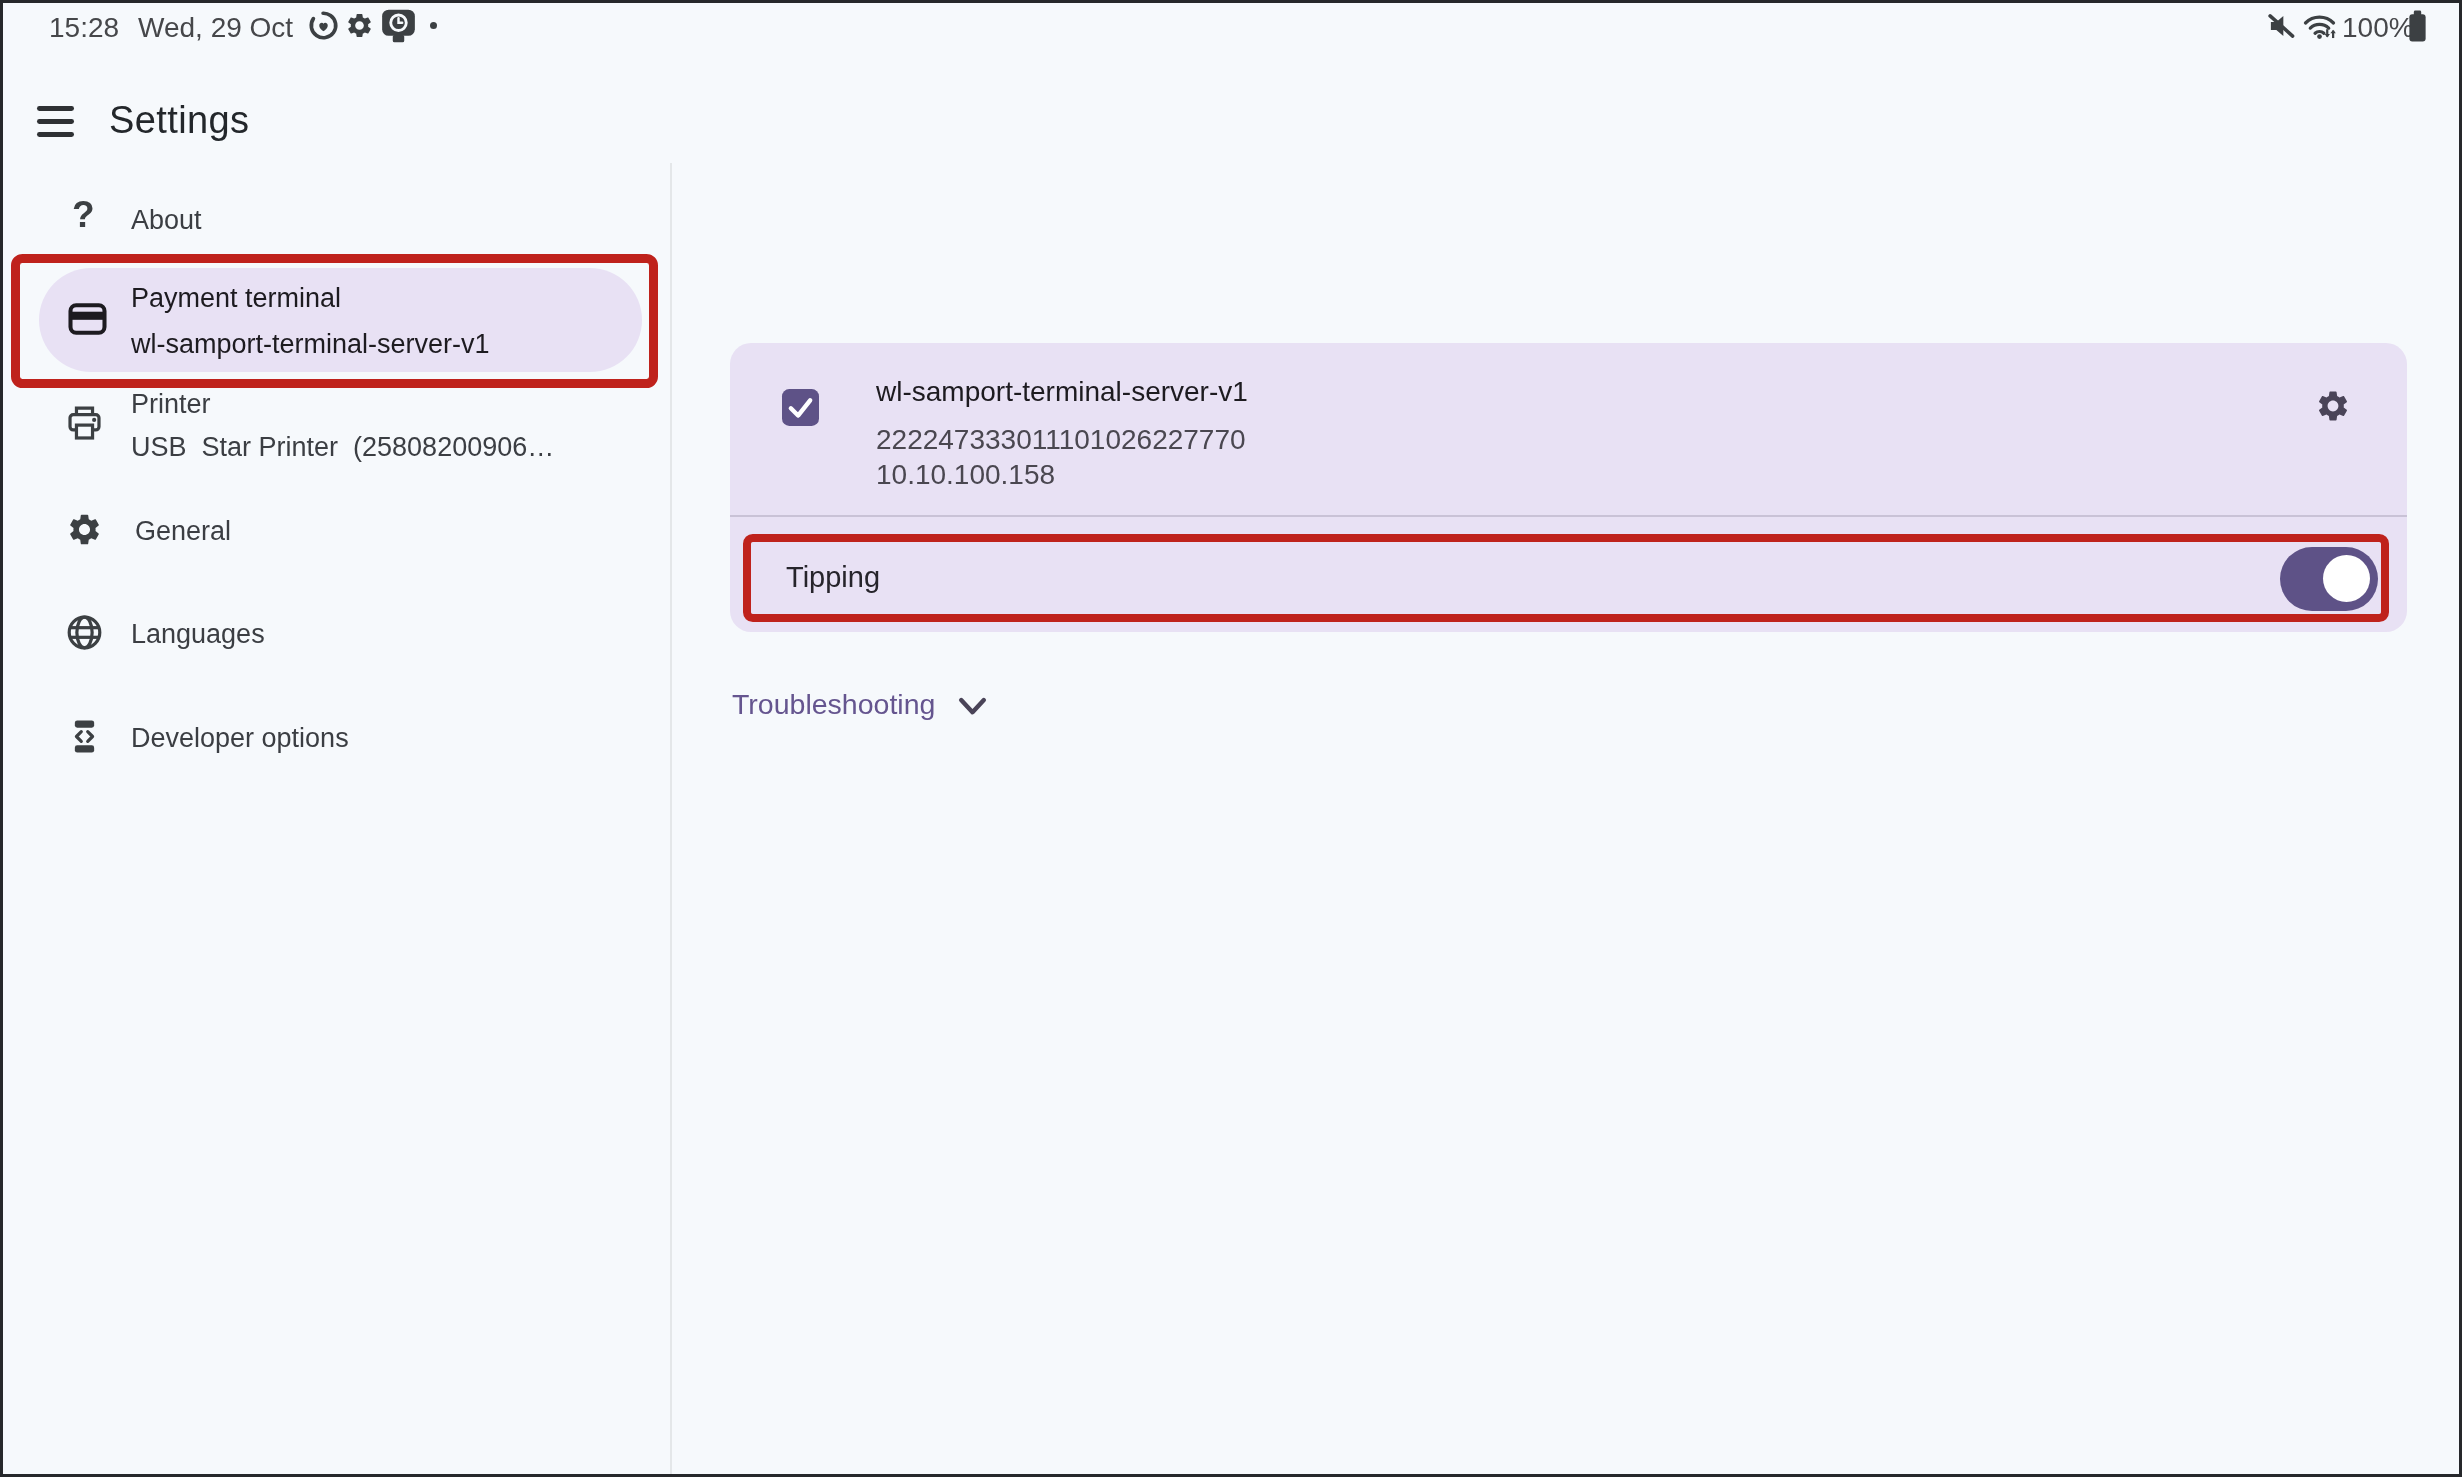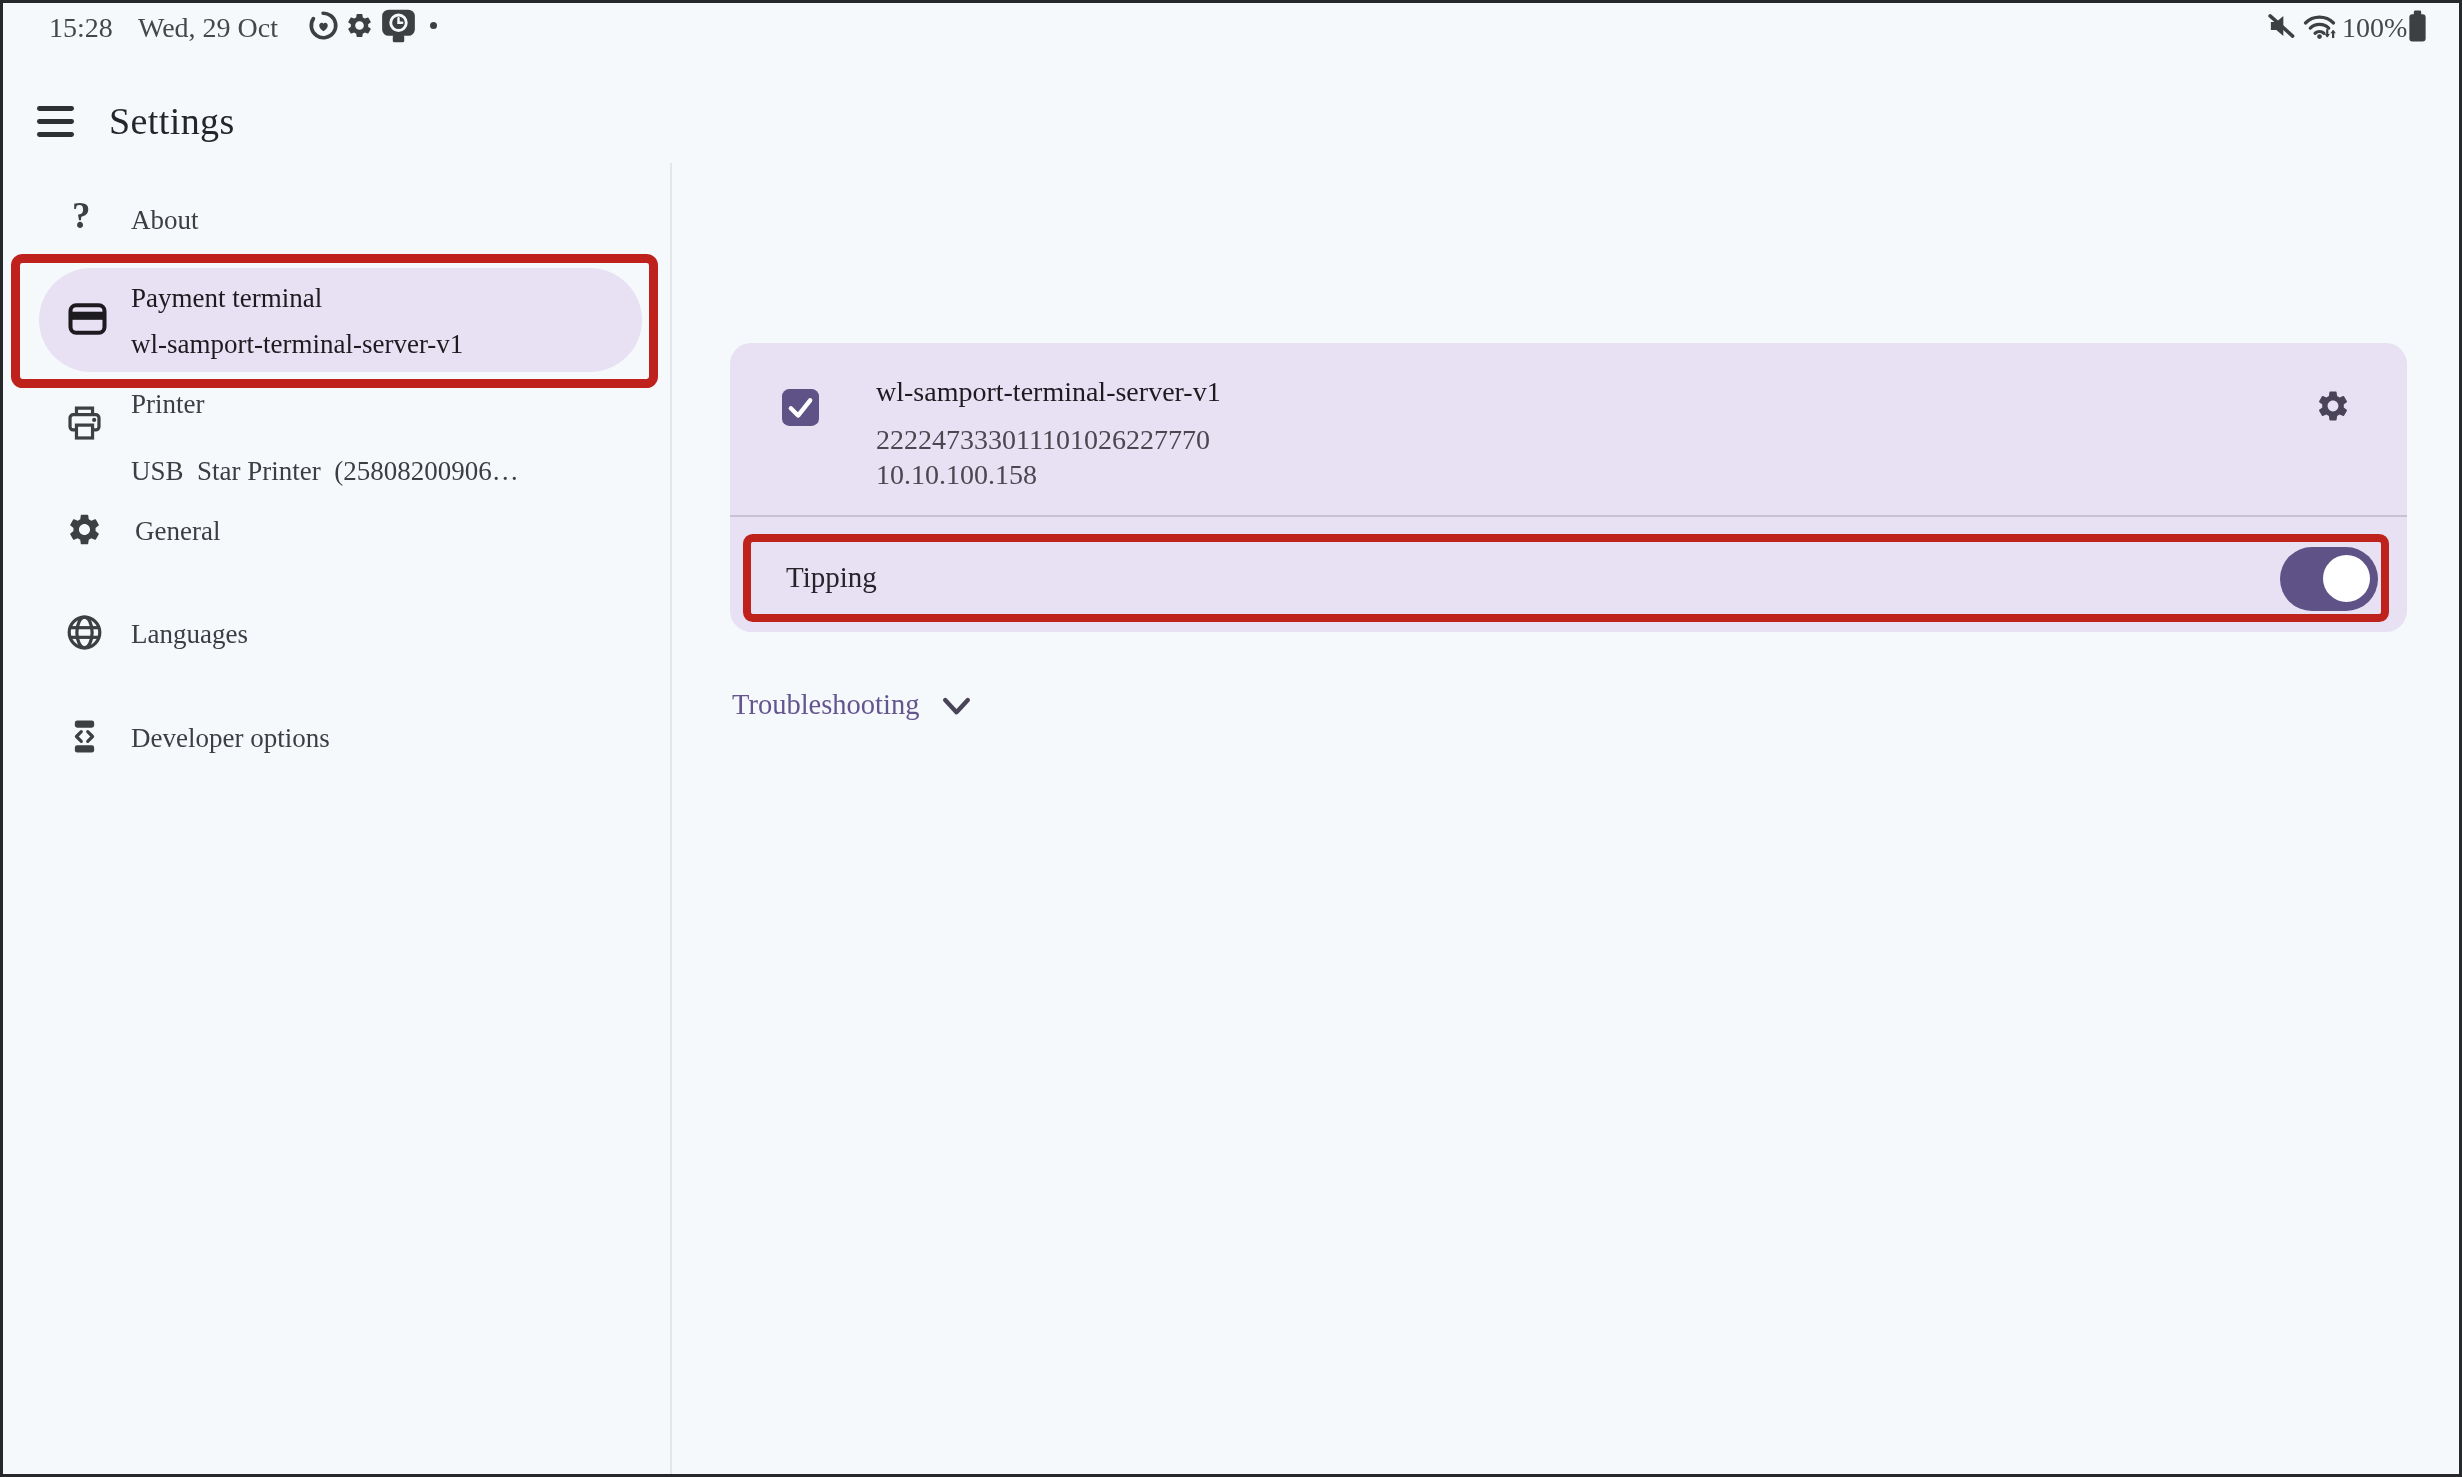--- a/index.html
+++ b/index.html
@@ -1,20 +1,20 @@
 <!DOCTYPE html>
 <html style="font-size:13px"><head>
 <meta charset="utf-8">
 <style>
   html,body{margin:0;padding:0;background:#d9dcdf;}
   *{box-sizing:border-box;}
   .screen{
     position:relative;width:2462px;height:1477px;
     background:#F6F9FC;border:3.3px solid #26282b;overflow:hidden;
-    font-family:Liberation Serif, serif;
+    font-family:Liberation Sans, sans-serif;
     color:#1D1B20;
   }
   .abs{position:absolute;}
   
   .sb-text{font-size:28px;color:#46474A;white-space:pre;}
   
   .hamburger{width:37px;height:31px;display:flex;flex-direction:column;justify-content:space-between;cursor:pointer;}
   .hamburger span{display:block;height:4.9px;border-radius:2.4px;background:#2E3134;}
   .app-title{font-size:38px;font-weight:500;color:#23272B;letter-spacing:0.4px;}
   
@@ -112,21 +112,21 @@
   <div class="abs redbox" style="left:8.1px;top:251px;width:647px;height:134px;"></div>
 
   <div class="abs" style="left:0px;top:379px;width:635px;height:90px;">
     <svg class="abs" style="left:63px;top:23px;" width="37" height="37" viewBox="0 0 46 46">
       <path d="M13 12 V4 h20 v8" fill="none" stroke="#3C4043" stroke-width="4"></path>
       <rect x="5" y="12" width="36" height="19" rx="4" fill="none" stroke="#3C4043" stroke-width="4"></rect>
       <rect x="13" y="25" width="20" height="16" fill="#F6F9FC" stroke="#3C4043" stroke-width="4"></rect>
       <circle cx="35" cy="18.5" r="2.6" fill="#3C4043"></circle>
     </svg>
     <span class="abs side-label" style="left:128px;top:7.3px;">Printer</span>
-    <span class="abs side-label" style="left:128px;top:50px;margin-top:24px;">USB  Star Printer  (25808200906…</span>
+    <span class="abs side-label" style="left:128px;top:50px;">USB  Star Printer  (25808200906…</span>
   </div>
 
   <div class="abs row" style="left:0px;top:500px;width:635px;height:54px;">
     <svg class="abs" style="left:63px;top:8.1px;" width="37" height="37" viewBox="0 0 24 24">
       <path fill="#3C4043" fill-rule="evenodd" d="M19.14 12.94c.04-.3.06-.61.06-.94 0-.32-.02-.64-.07-.94l2.03-1.58c.18-.14.23-.41.12-.61l-1.92-3.32c-.12-.22-.37-.29-.59-.22l-2.39.96c-.5-.38-1.03-.7-1.62-.94l-.36-2.54c-.04-.24-.24-.41-.48-.41h-3.84c-.24 0-.43.17-.47.41l-.36 2.54c-.59.24-1.13.57-1.62.94l-2.39-.96c-.22-.08-.47 0-.59.22L2.74 8.87c-.12.21-.08.47.12.61l2.03 1.58c-.05.3-.09.63-.09.94s.02.64.07.94l-2.03 1.58c-.18.14-.23.41-.12.61l1.92 3.32c.12.22.37.29.59.22l2.39-.96c.5.38 1.03.7 1.62.94l.36 2.54c.05.24.24.41.48.41h3.84c.24 0 .44-.17.47-.41l.36-2.54c.59-.24 1.13-.56 1.62-.94l2.39.96c.22.08.47 0 .59-.22l1.92-3.32c.12-.22.07-.47-.12-.61l-2.01-1.58zM12 15.6c-1.98 0-3.6-1.62-3.6-3.6s1.62-3.6 3.6-3.6 3.6 1.62 3.6 3.6-1.62 3.6-3.6 3.6z"></path>
     </svg>
     <span class="abs side-label" style="left:132px;top:13px;">General</span>
   </div>
 
   <div class="abs row" style="left:0px;top:603px;width:635px;height:54px;">

